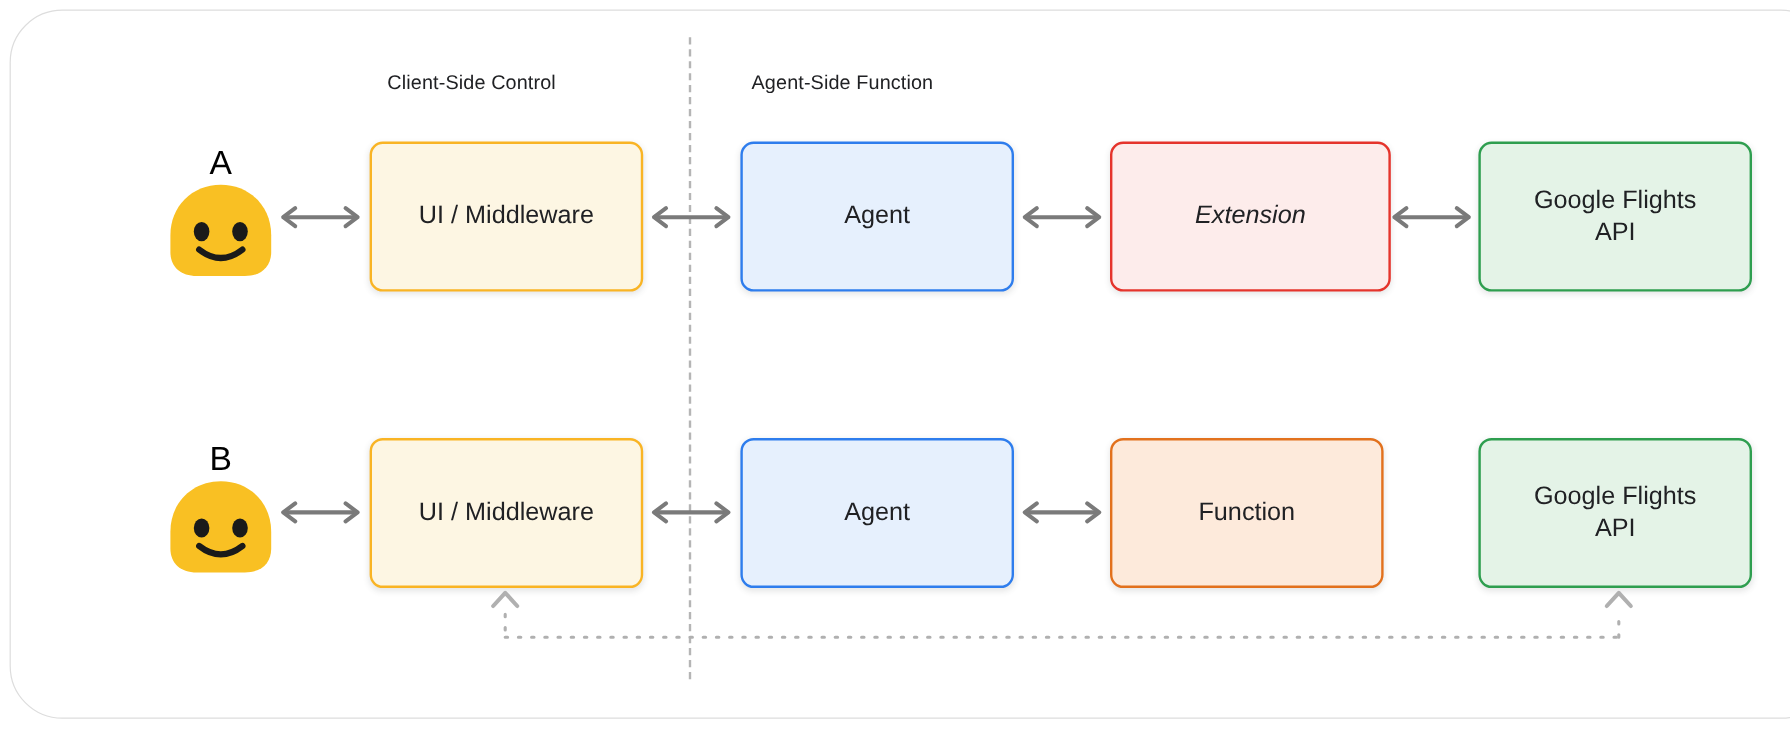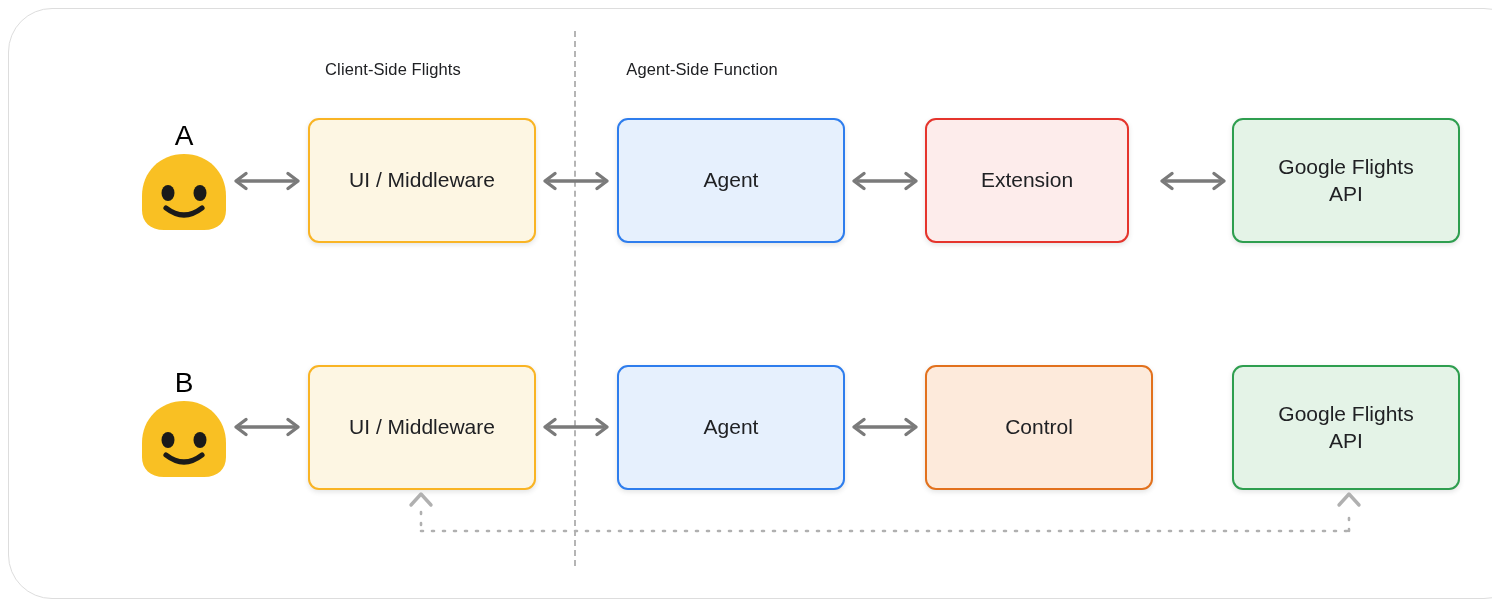--- a/index.html
+++ b/index.html
@@ -89,21 +89,21 @@
     pointer-events: none;
   }
 </style>
 </head>
 <body>
 
 <div id="stage">
 
   <div id="card"></div>
 
-  <div class="section-header" style="left:393px; top:60px;">Client-Side Flights</div>
+  <div class="section-header" style="left:393px; top:60px;">Client-Side Control</div>
   <div class="section-header" style="left:702px; top:60px;">Agent-Side Function</div>
 
   <div id="divider"></div>
 
   <div class="row-letter" style="left:184px; top:120px;">A</div>
 
   <div class="user-blob" style="left:138px; top:152px;">
     <svg width="92" height="80" viewBox="0 0 92 80" xmlns="http://www.w3.org/2000/svg">
       <path d="M46 2 C 70 2, 88 20, 88 44 L88 58 C88 70, 80 78, 66 78 L26 78 C12 78, 4 70, 4 58 L4 44 C4 20, 22 2, 46 2 Z" fill="#f9c023"></path>
       <ellipse cx="30" cy="41" rx="6.5" ry="8" fill="#1a1a1a"></ellipse>
@@ -133,21 +133,21 @@
   <div class="node" style="left:617px; top:118px; width:228px; height:125px; background:#e6f0fd; border-color:#2e7ded;">Agent</div>
 
   <div class="arrow" style="left:849px; top:168px;">
     <svg width="72" height="26" viewBox="0 0 72 26" xmlns="http://www.w3.org/2000/svg">
       <line x1="9" y1="13" x2="63" y2="13" stroke="#7a7a7a" stroke-width="3.4" stroke-linecap="round"></line>
       <polyline points="15,5.5 5,13 15,20.5" fill="none" stroke="#7a7a7a" stroke-width="3.4" stroke-linecap="round" stroke-linejoin="round"></polyline>
       <polyline points="57,5.5 67,13 57,20.5" fill="none" stroke="#7a7a7a" stroke-width="3.4" stroke-linecap="round" stroke-linejoin="round"></polyline>
     </svg>
   </div>
 
-  <div class="node" style="left:925px; top:118px; width:204px; height:125px; background:#fdeceb; border-color:#e5342c;">Extension</div>
+  <div class="node" style="left:925px; top:118px; width:234px; height:125px; background:#fdeceb; border-color:#e5342c;font-style:italic;">Extension</div>
 
   <div class="arrow" style="left:1157px; top:168px;">
     <svg width="72" height="26" viewBox="0 0 72 26" xmlns="http://www.w3.org/2000/svg">
       <line x1="9" y1="13" x2="63" y2="13" stroke="#7a7a7a" stroke-width="3.4" stroke-linecap="round"></line>
       <polyline points="15,5.5 5,13 15,20.5" fill="none" stroke="#7a7a7a" stroke-width="3.4" stroke-linecap="round" stroke-linejoin="round"></polyline>
       <polyline points="57,5.5 67,13 57,20.5" fill="none" stroke="#7a7a7a" stroke-width="3.4" stroke-linecap="round" stroke-linejoin="round"></polyline>
     </svg>
   </div>
 
   <div class="node" style="left:1232px; top:118px; width:228px; height:125px; background:#e4f3e7; border-color:#2e9e4f; white-space:pre-line;">Google Flights
@@ -185,21 +185,21 @@
   <div class="node" style="left:617px; top:365px; width:228px; height:125px; background:#e6f0fd; border-color:#2e7ded;">Agent</div>
 
   <div class="arrow" style="left:849px; top:414px;">
     <svg width="72" height="26" viewBox="0 0 72 26" xmlns="http://www.w3.org/2000/svg">
       <line x1="9" y1="13" x2="63" y2="13" stroke="#7a7a7a" stroke-width="3.4" stroke-linecap="round"></line>
       <polyline points="15,5.5 5,13 15,20.5" fill="none" stroke="#7a7a7a" stroke-width="3.4" stroke-linecap="round" stroke-linejoin="round"></polyline>
       <polyline points="57,5.5 67,13 57,20.5" fill="none" stroke="#7a7a7a" stroke-width="3.4" stroke-linecap="round" stroke-linejoin="round"></polyline>
     </svg>
   </div>
 
-  <div class="node" style="left:925px; top:365px; width:228px; height:125px; background:#fdeadb; border-color:#e2711d;">Control</div>
+  <div class="node" style="left:925px; top:365px; width:228px; height:125px; background:#fdeadb; border-color:#e2711d;">Function</div>
 
   <div class="node" style="left:1232px; top:365px; width:228px; height:125px; background:#e4f3e7; border-color:#2e9e4f; white-space:pre-line;">Google Flights
 API</div>
 
   <svg id="return-path" width="1492" height="609">
     <g stroke="#b0b0b0" stroke-width="2.6" fill="none" stroke-linecap="round">
       <path d="M421 512 L421 531" stroke-dasharray="2 9"></path>
       <path d="M421 531 L1349 531" stroke-dasharray="2 9"></path>
       <path d="M1349 531 L1349 512" stroke-dasharray="2 9"></path>
       <polyline points="411,505 421,494 431,505" stroke-width="3.4" stroke-linejoin="round"></polyline>

